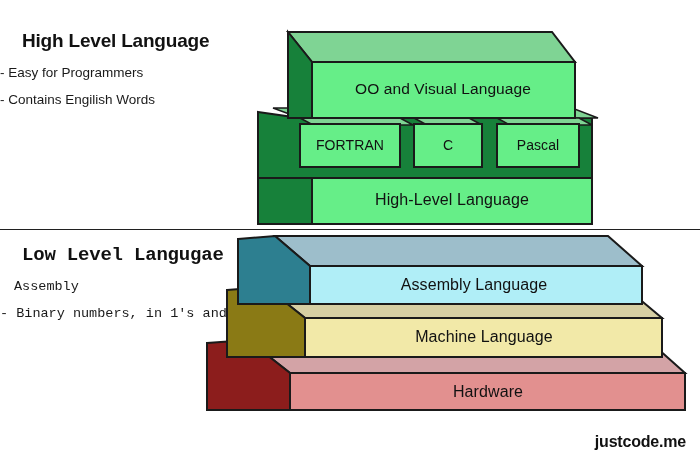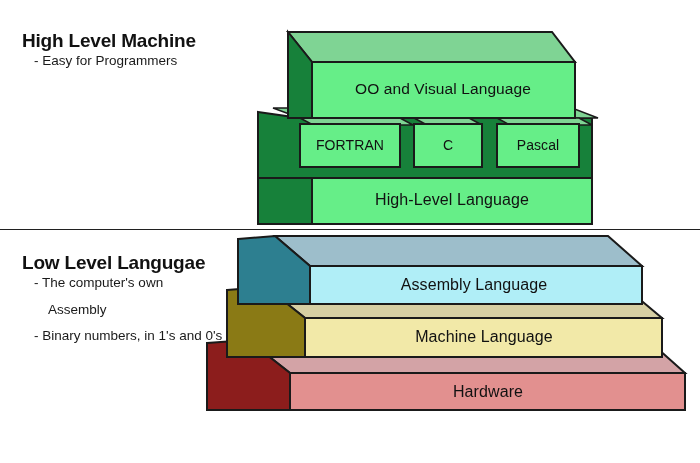--- a/index.html
+++ b/index.html
@@ -19,31 +19,31 @@
   .divider {
     position: absolute;
     left: 0; top: 229px;
     width: 700px; height: 0;
     border-top: 1.5px solid #202020;
   }
 
   
   .side-block { position: absolute; left: 0; width: 272px; }
   #high-block { top: 30px; }
-  #low-block  { top: 252px; }
+  #low-block  { top: 244px; font-family: Liberation Mono, monospace; }
 
   .side-title {
     font-size: 19px;
     font-weight: bold;
     color: #111111;
     letter-spacing: -0.2px;
     padding-left: 22px;
     white-space: nowrap;
   }
-  .bullets { margin-top: 2px; padding-left: 34px; }
+  .bullets { margin-top: 14px; }
   .bullet {
     font-size: 13.5px;
     color: #1a1a1a;
     line-height: 1.0;
     margin-bottom: 13px;
     white-space: nowrap;
   }
   .bullet.indent { padding-left: 14px; }
 
   
@@ -72,30 +72,30 @@
   }
 </style>
 </head>
 <body>
 
 <div id="root">
 
   <div class="divider"></div>
 
   <div class="side-block" id="high-block">
-    <div class="side-title">High Level Machine</div>
+    <div class="side-title">High Level Language</div>
     <div class="bullets">
       <div class="bullet">- Easy for Programmers</div>
+      <div class="bullet">- Contains Engilish Words</div>
     </div>
   </div>
 
   <div class="side-block" id="low-block">
     <div class="side-title">Low Level Langugae</div>
     <div class="bullets">
-      <div class="bullet">- The computer's own</div>
       <div class="bullet indent">Assembly</div>
       <div class="bullet">- Binary numbers, in 1's and 0's</div>
     </div>
   </div>
 
   <div id="pyramid">
     <svg width="700" height="463" viewBox="0 0 700 463" xmlns="http://www.w3.org/2000/svg">
 
       <g>
         <polygon points="248,340 290,373 685,373 648,340" fill="#D3A3A6" stroke="#1a1a1a" stroke-width="2"></polygon>
@@ -152,14 +152,15 @@
       <g>
         <polygon points="288,32 312,62 575,62 552,32" fill="#7FD494" stroke="#1a1a1a" stroke-width="2"></polygon>
         <polygon points="288,32 312,62 312,118 288,118" fill="#17813A" stroke="#1a1a1a" stroke-width="2"></polygon>
         <polygon points="312,62 575,62 575,118 312,118" fill="#66EE88" stroke="#1a1a1a" stroke-width="2"></polygon>
         <text class="blk-label" x="443" y="90">OO and Visual Language</text>
       </g>
 
     </svg>
   </div>
 
+  <div class="watermark">justcode.me</div>
 
 </div>
 
 </body></html>

